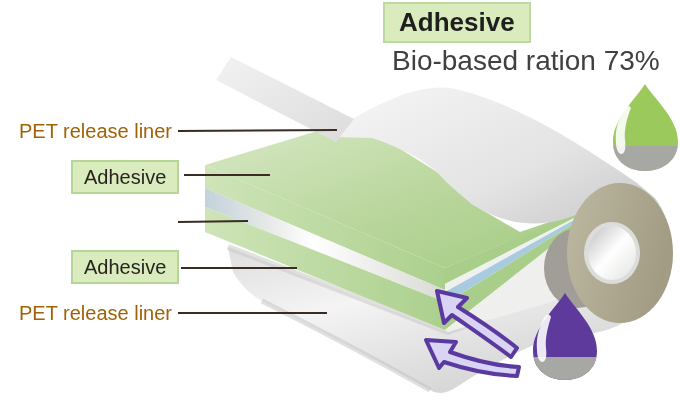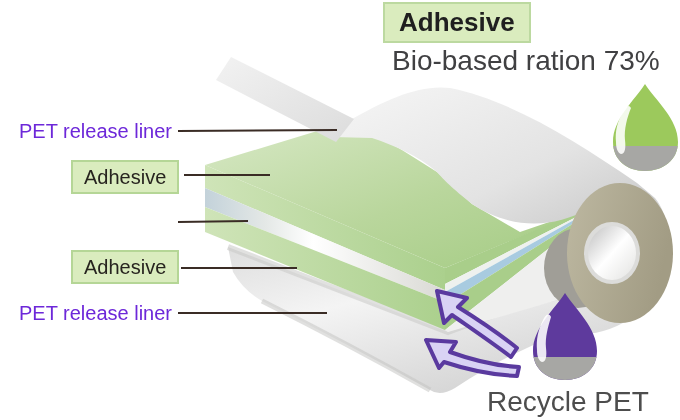--- a/index.html
+++ b/index.html
@@ -4,21 +4,21 @@
 <style>
   html,body{margin:0;padding:0;}
   body{
     width:680px;height:420px;position:relative;overflow:hidden;
     background:#ffffff;
     font-family:"Liberation Sans", sans-serif;
   }
   .stage{position:absolute;left:0;top:0;width:680px;height:420px;}
   svg{position:absolute;left:0;top:0;}
   .left-label{
-    position:absolute;right:508px;color:#6d28d9;font-size:20px;
+    position:absolute;right:508px;color:#a16207;font-size:20px;
     white-space:nowrap;line-height:1.1;
   }
   .green-box{
     position:absolute;background:#daecbe;border:2px solid #b5d696;
     color:#27241f;font-size:20px;padding:3px 11px;white-space:nowrap;
     line-height:1.2;
   }
   .callout-box{
     position:absolute;left:383px;top:2px;background:#daecbe;border:2px solid #bcd9a0;
     color:#1f1f1f;font-size:26px;font-weight:bold;padding:3px 14px;white-space:nowrap;
@@ -153,15 +153,14 @@
   </g>
 </svg>
 
 <div class="left-label" style="top:120px">PET release liner</div>
 <div class="green-box" style="left:71px;top:160px">Adhesive</div>
 <div class="green-box" style="left:71px;top:250px">Adhesive</div>
 <div class="left-label" style="top:302px">PET release liner</div>
 
 <div class="callout-box">Adhesive</div>
 <div class="callout-sub">Bio-based ration 73%</div>
-<div class="recycle-label">Recycle PET</div>
 
 </div>
 
 </body></html>

